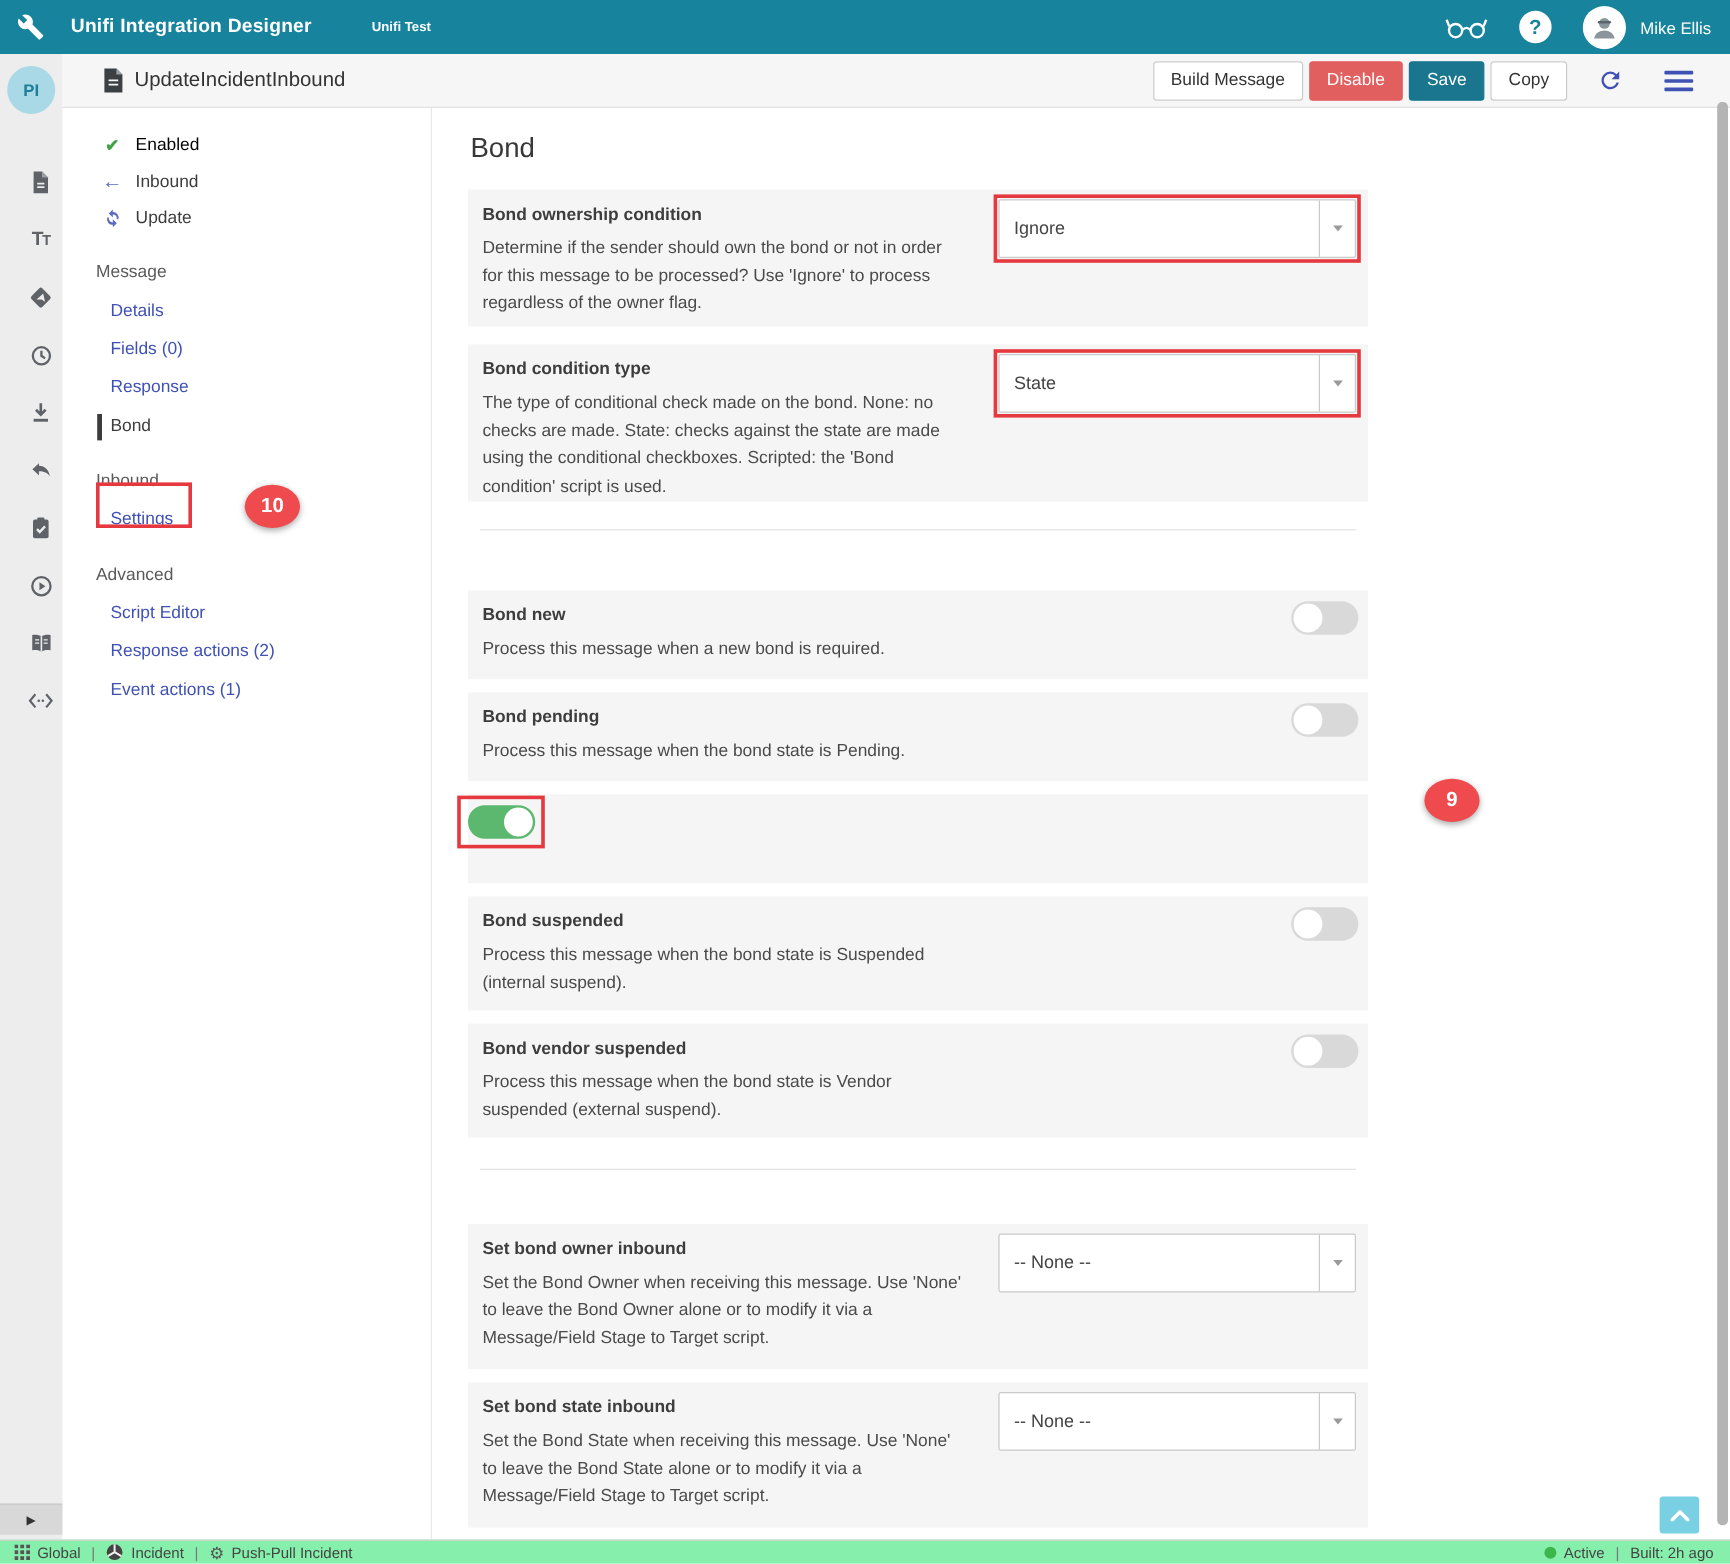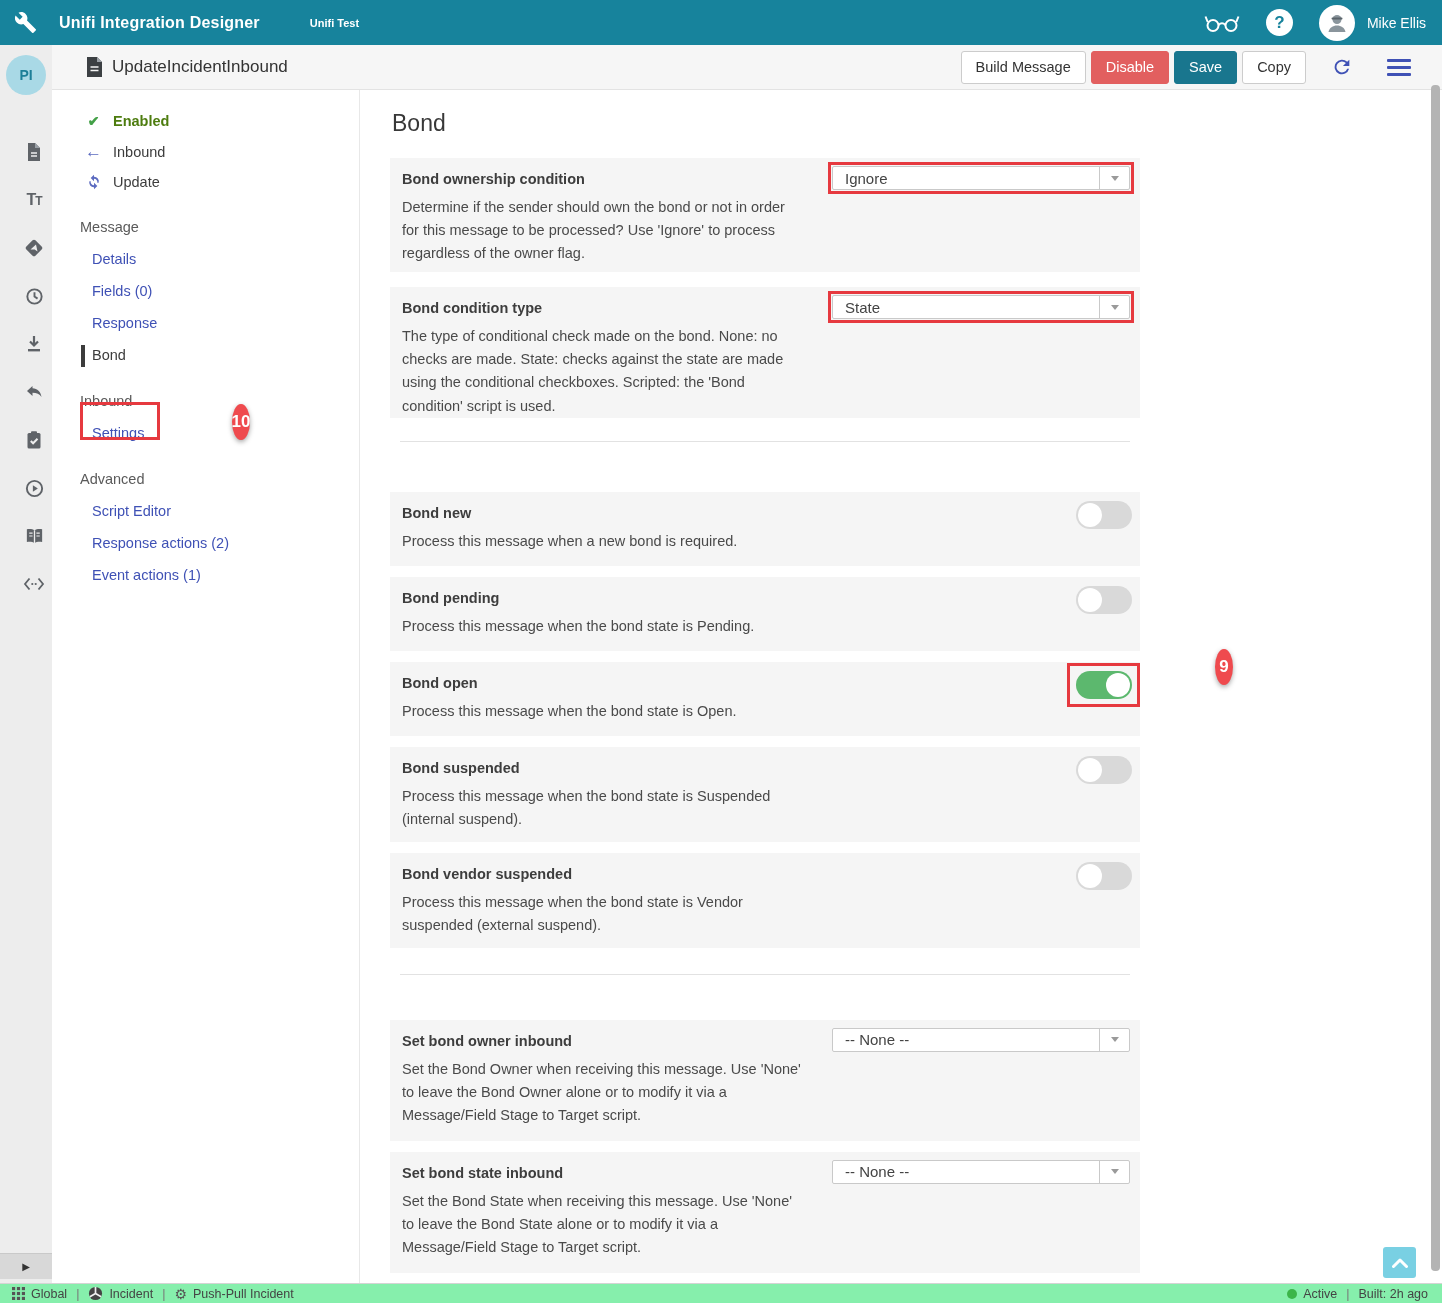--- a/index.html
+++ b/index.html
@@ -44,62 +44,62 @@
                    border-top:1px solid #c9c9c9; display:flex; align-items:center; justify-content:center;
                    font-size:10px; color:#333; cursor:pointer; }
 
   
   #sidebar { position:absolute; left:52px; top:90px; width:308px; height:1193px; background:#fff;
              border-right:1px solid #e8e8e8; padding-top:16px; z-index:2; }
   .side-status { display:flex; align-items:center; gap:11px; padding:7px 0 7px 33px; font-size:14.5px; color:#3c3c3c; cursor:pointer; }
   .side-status .ic { width:17px; display:inline-flex; justify-content:center; }
   .ic-check { color:#43a047; font-size:14px; font-weight:700; }
   .ic-arrow { color:#5c6bc0; font-size:17px; line-height:1; }
-  .green-text { color:#4d7c0f;font-weight:bold; }
+  .green-text { color:#000000; }
   .side-head { margin:16px 0 2px 28px; font-size:14.5px; color:#5a5a5a; padding:6px 0; }
   .side-link { position:relative; padding:8px 0 8px 40px; font-size:14.5px; color:#3f51b5; cursor:pointer; }
   .side-link.sel { color:#3c3c3c; }
   .side-link.sel::before { content:""; position:absolute; left:29px; top:6px; width:4px; height:22px; background:#3c3c3c; }
 
   
   #content { position:absolute; left:360px; top:90px; width:1072px; height:1193px; background:#fff; z-index:1; }
   .page-heading { margin:20px 0 0 32px; font-size:23px; color:#383838; font-weight:400; }
   .cards { position:absolute; left:30px; top:68px; width:750px; }
   .card { background:#f5f5f5; display:flex; justify-content:space-between; align-items:flex-start; margin-bottom:11px; }
   .card-text { padding:13px 0 0 12px; width:430px; }
   .card-label { font-size:14.5px; font-weight:700; color:#3d3d3d; margin-bottom:9px; }
   .card-desc { font-size:14.5px; color:#4a4a4a; line-height:1.6; width:400px; }
   .h114 { min-height:114px; } .h74 { min-height:74px; } .h95 { min-height:95px; } .h121 { min-height:121px; }
   .mb15 { margin-bottom:15px; }
   .divider { height:1px; background:#e2e2e2; margin:23px 10px 50px 10px; }
   .divider.d2 { margin:26px 10px 45px 10px; }
 
-  .select { position:relative; width:298px; height:24px; background:#fff; border:1px solid #c9c9c9; border-radius:2px;
+  .select { position:relative; width:298px; height:49px; background:#fff; border:1px solid #c9c9c9; border-radius:2px;
             display:flex; align-items:stretch; margin:8px 10px 0 0; cursor:pointer; }
   .select-value { flex:1; display:flex; align-items:center; padding-left:12px; font-size:15px; color:#444; }
   .select-arrow { width:30px; border-left:1px solid #c9c9c9; display:flex; align-items:center; justify-content:center; }
   .tri { width:0; height:0; border-left:4.5px solid transparent; border-right:4.5px solid transparent; border-top:5.5px solid #9a9a9a; }
   .select.hl::after { content:""; position:absolute; left:-5px; top:-5px; right:-5px; bottom:-5px;
                       border:3px solid #e6393f; pointer-events:none; }
 
   .toggle { position:relative; width:56px; height:28px; border-radius:15px; background:#d9d9d9;
             margin:9px 8px 0 0; cursor:pointer; }
   .toggle .knob { position:absolute; top:2px; left:2px; width:24px; height:24px; border-radius:50%; background:#fff; }
   .toggle.on { background:#5cb86e; }
   .toggle.on .knob { left:30px; }
   .toggle.hl::after { content:""; position:absolute; left:-9px; top:-8px; right:-8px; bottom:-8px;
                       border:3px solid #e6393f; pointer-events:none; }
 
   
   .anno-layer { position:absolute; left:0; top:0; width:1442px; height:1303px; pointer-events:none; z-index:10; }
   .anno-box { position:absolute; border:3px solid #e6393f; }
   .settings-box { left:80px; top:402px; width:80px; height:38px; }
-  .badge { position:absolute; width:18px; height:36px; border-radius:50%; background:#ef4a4e; color:#fff;
+  .badge { position:absolute; width:46px; height:36px; border-radius:50%; background:#ef4a4e; color:#fff;
            font-size:17px; font-weight:700; display:flex; align-items:center; justify-content:center;
-           box-shadow:0 2px 5px rgba(0,0,0,.35);margin-left:28px; }
+           box-shadow:0 2px 5px rgba(0,0,0,.35); }
   .b10 { left:204px; top:404px; }
   .b9  { left:1187px; top:649px; }
 
   
   .scroll-thumb { position:absolute; left:1431px; top:85px; width:9px; height:1186px; background:#b4b4b4; border-radius:4px; z-index:6; }
   .scroll-top { position:absolute; left:1383px; top:1247px; width:33px; height:31px; background:#79d0e3; border-radius:3px;
                 display:flex; align-items:center; justify-content:center; cursor:pointer; z-index:7; }
 
   
   #statusbar { position:absolute; left:0; top:1283px; width:1442px; height:20px; background:#86efac;
@@ -316,24 +316,20 @@
       <div class="card-text">
         <div class="card-label">Bond pending</div>
         <div class="card-desc">Process this message when the bond state is Pending.</div>
       </div>
       <div class="toggle">
           <div class="knob"></div>
         </div>
     </div>
 
     <div class="card h74">
-      <div class="card-text">
-        <div class="card-label">Bond open</div>
-        <div class="card-desc">Process this message when the bond state is Open.</div>
-      </div>
       <div class="toggle on hl">
           <div class="knob"></div>
         </div>
     </div>
 
     <div class="card h95">
       <div class="card-text">
         <div class="card-label">Bond suspended</div>
         <div class="card-desc">Process this message when the bond state is Suspended (internal suspend).</div>
       </div>

